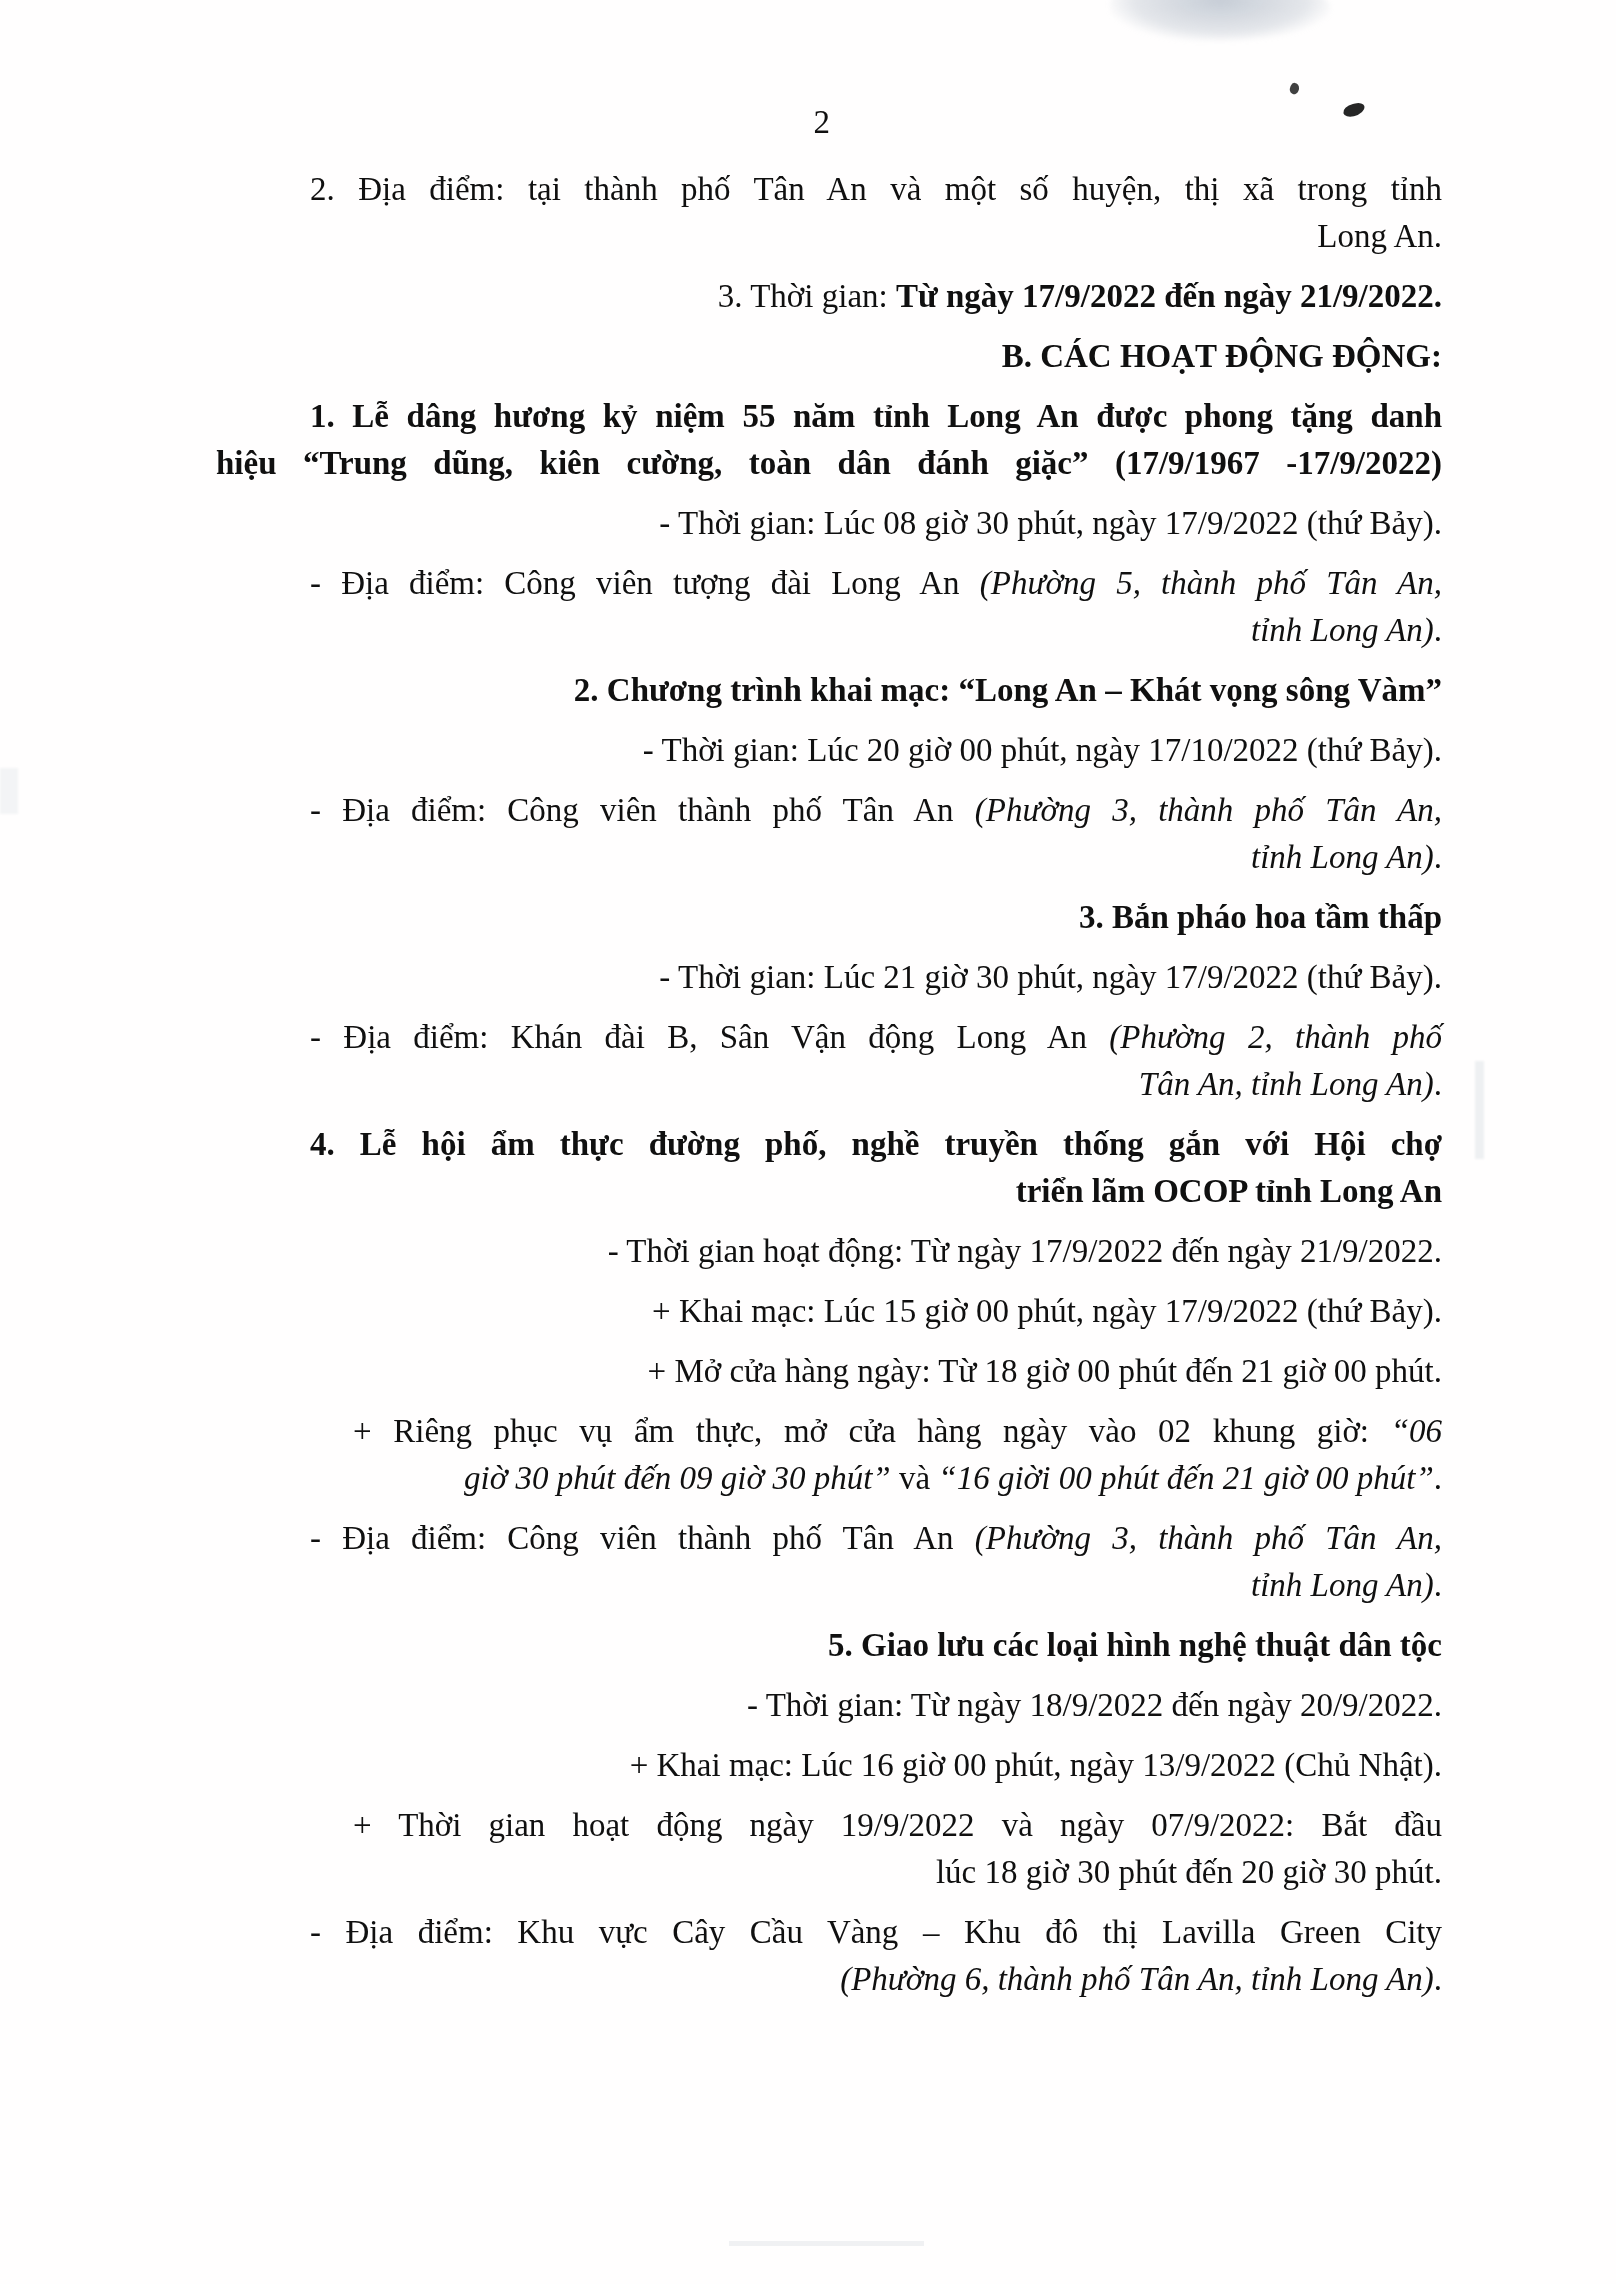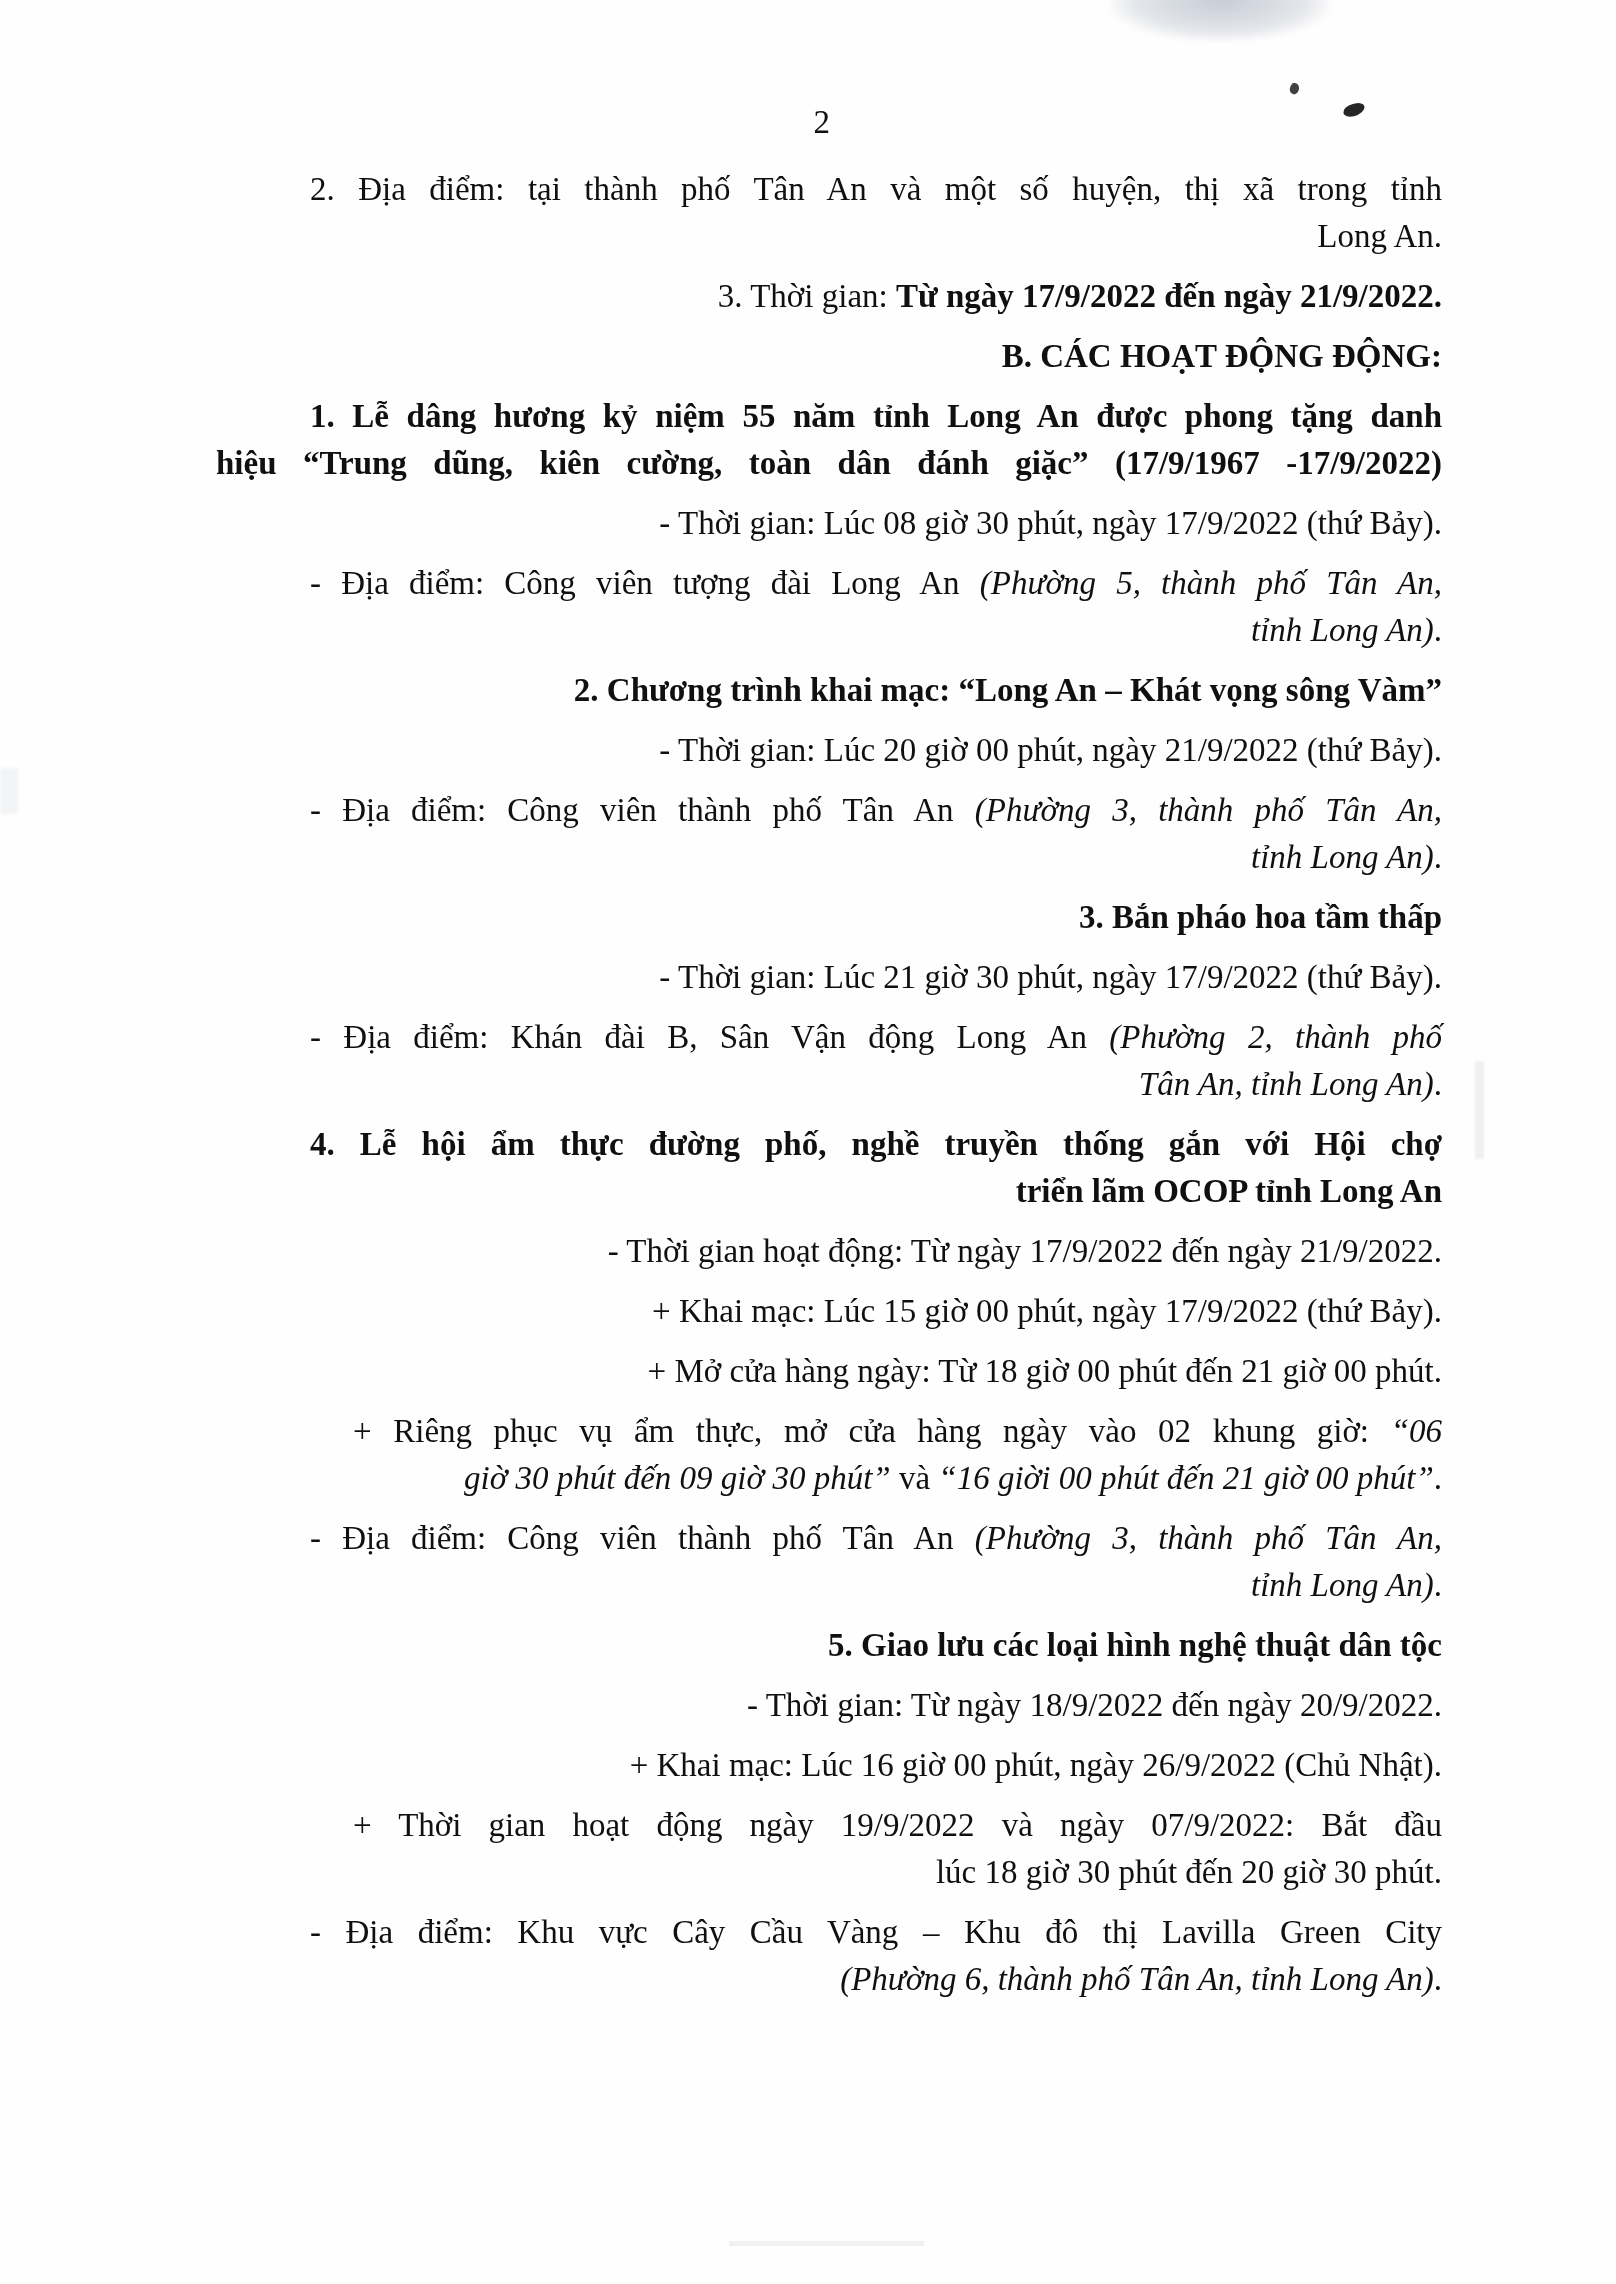--- a/index.html
+++ b/index.html
@@ -104,21 +104,21 @@
           <div class="line ind-first"><span class="s-n">- Thời gian: Lúc 08 giờ 30 phút, ngày 17/9/2022 (thứ Bảy).</span></div>
         </div>
         <div class="para">
           <div class="line just ind-first"><span class="s-n">- Địa điểm: Công viên tượng đài Long An </span><span class="s-i">(Phường 5, thành phố Tân An,</span></div>
           <div class="line"><span class="s-i">tỉnh Long An)</span><span class="s-n">.</span></div>
         </div>
         <div class="para">
           <div class="line ind-first"><span class="s-b">2. Chương trình khai mạc: “Long An – Khát vọng sông Vàm”</span></div>
         </div>
         <div class="para">
-          <div class="line ind-first"><span class="s-n">- Thời gian: Lúc 20 giờ 00 phút, ngày 21/9/2022 (thứ Bảy).</span></div>
+          <div class="line ind-first"><span class="s-n">- Thời gian: Lúc 20 giờ 00 phút, ngày 17/10/2022 (thứ Bảy).</span></div>
         </div>
         <div class="para">
           <div class="line just ind-first"><span class="s-n">- Địa điểm: Công viên thành phố Tân An </span><span class="s-i">(Phường 3, thành phố Tân An,</span></div>
           <div class="line"><span class="s-i">tỉnh Long An)</span><span class="s-n">.</span></div>
         </div>
         <div class="para">
           <div class="line ind-first"><span class="s-b">3. Bắn pháo hoa tầm thấp</span></div>
         </div>
         <div class="para">
           <div class="line ind-first"><span class="s-n">- Thời gian: Lúc 21 giờ 30 phút, ngày 17/9/2022 (thứ Bảy).</span></div>
@@ -148,21 +148,21 @@
           <div class="line just ind-first"><span class="s-n">- Địa điểm: Công viên thành phố Tân An </span><span class="s-i">(Phường 3, thành phố Tân An,</span></div>
           <div class="line"><span class="s-i">tỉnh Long An)</span><span class="s-n">.</span></div>
         </div>
         <div class="para">
           <div class="line ind-first"><span class="s-b">5. Giao lưu các loại hình nghệ thuật dân tộc</span></div>
         </div>
         <div class="para">
           <div class="line ind-first"><span class="s-n">- Thời gian: Từ ngày 18/9/2022 đến ngày 20/9/2022.</span></div>
         </div>
         <div class="para">
-          <div class="line ind-plus"><span class="s-n">+ Khai mạc: Lúc 16 giờ 00 phút, ngày 26/9/2022 (Chủ Nhật).</span></div>
+          <div class="line ind-plus"><span class="s-n">+ Khai mạc: Lúc 16 giờ 00 phút, ngày 13/9/2022 (Chủ Nhật).</span></div>
         </div>
         <div class="para">
           <div class="line just ind-plus"><span class="s-n">+ Thời gian hoạt động ngày 19/9/2022 và ngày 07/9/2022: Bắt đầu</span></div>
           <div class="line"><span class="s-n">lúc 18 giờ 30 phút đến 20 giờ 30 phút.</span></div>
         </div>
         <div class="para">
           <div class="line just ind-first"><span class="s-n">- Địa điểm: Khu vực Cây Cầu Vàng – Khu đô thị Lavilla Green City</span></div>
           <div class="line"><span class="s-i">(Phường 6, thành phố Tân An, tỉnh Long An)</span><span class="s-n">.</span></div>
         </div>
       </div>

